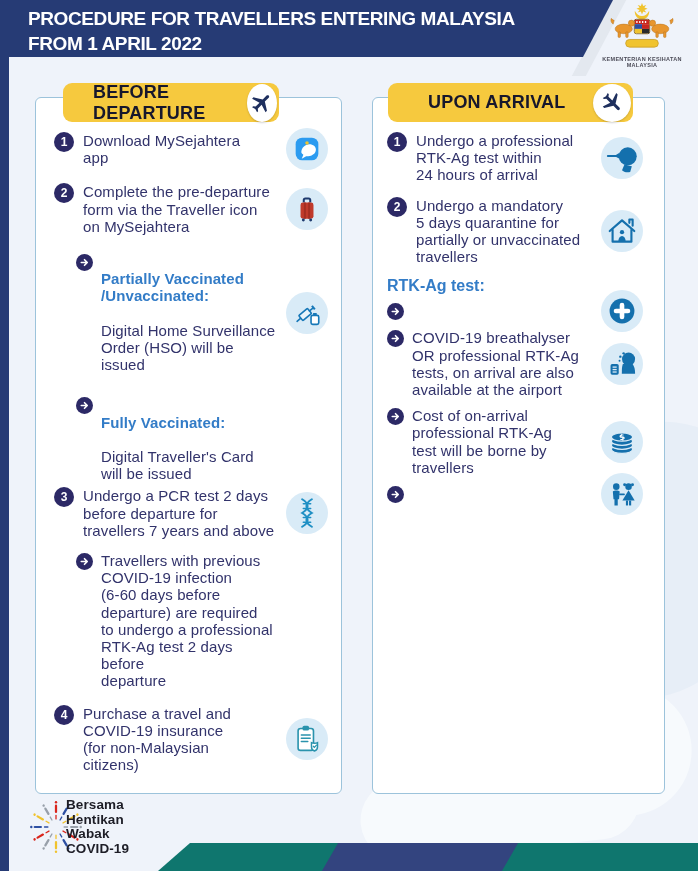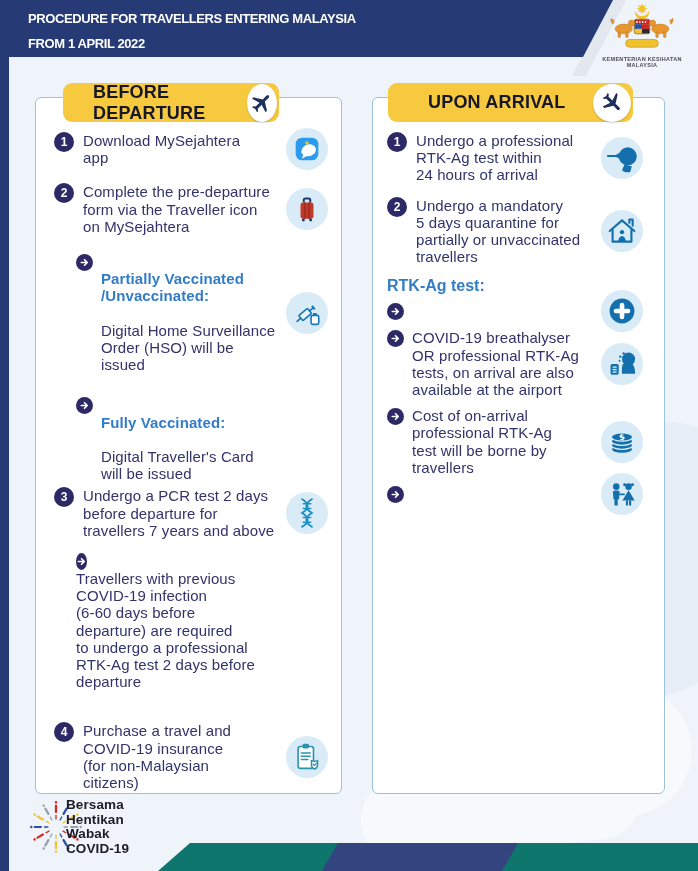--- a/index.html
+++ b/index.html
@@ -12,21 +12,21 @@
   .bg-blob.b1{right:-60px;top:420px;width:210px;height:280px;background:#e7eef7;border-radius:110px;transform:rotate(18deg);}
   .bg-blob.b2{right:6px;top:690px;width:180px;height:130px;background:#f7fafd;border-radius:70px;transform:rotate(-10deg);}
   .bg-blob.b3{left:360px;top:770px;width:280px;height:80px;background:#f7fafd;border-radius:45px;transform:rotate(-6deg);}
   .left-strip{position:absolute;left:0;top:0;width:9px;height:871px;background:#263b75;z-index:6;}
 
   
   .header-bar{position:absolute;left:0;top:0;width:625px;height:57px;background:#263b75;
     clip-path:polygon(0 0,613px 0,583px 57px,0 57px);z-index:4;}
   .header-band{position:absolute;left:592px;top:0;width:14px;height:76px;background:#e3e8ef;transform:skewX(-28deg);z-index:3;}
   .page-title{position:absolute;left:28px;top:6px;z-index:7;color:#ffffff;font-weight:bold;
-    font-size:13px;line-height:25px;letter-spacing:-0.4px;white-space:pre-line;}
+    font-size:19px;line-height:25px;letter-spacing:-0.4px;white-space:pre-line;}
   .crest-wrap{position:absolute;right:6px;top:3px;width:100px;text-align:center;z-index:7;}
   .ministry{font-size:5.5px;font-weight:bold;color:#4c4c58;letter-spacing:.3px;margin-top:1px;}
 
   
   .card{position:absolute;top:97px;background:#ffffff;border:1.5px solid #9cc3db;border-radius:6px;z-index:2;box-sizing:border-box;}
   .card.left-col{left:35px;width:307px;height:697px;}
   .card.right-col{left:372px;width:293px;height:697px;}
   .card-inner{position:relative;padding:34px 0 0 18px;}
   .right-col .card-inner{padding-left:14px;}
 
@@ -46,21 +46,21 @@
   .itext{font-size:15px;line-height:17.2px;color:#32336b;letter-spacing:.1px;white-space:pre-line;}
   .lead{display:block;color:#337cc7;font-weight:bold;white-space:pre-line;}
   .sub{margin-left:22px;}
   .sechead{color:#337cc7;font-weight:bold;font-size:16px;margin-bottom:7px;}
   .row-icon{position:absolute;top:50%;transform:translateY(-50%);}
   .left-col .row-icon{right:13px;}
   .right-col .row-icon{right:21px;}
   .icircle{width:42px;height:42px;border-radius:50%;background:#d9ebf7;display:flex;align-items:center;justify-content:center;}
   .mb5{margin-bottom:5px;}  .mb9{margin-bottom:9px;}
   .mb12{margin-bottom:12px;}.mb13{margin-bottom:13px;}
-  .mb15{margin-bottom:32px;flex-direction:column;}.mb17{margin-bottom:17px;}.mb18{margin-bottom:18px;}.mb23{margin-bottom:23px;}
+  .mb15{margin-bottom:15px;}.mb17{margin-bottom:17px;}.mb18{margin-bottom:18px;}.mb23{margin-bottom:23px;}
 
   
   .burst{position:absolute;left:28px;top:799px;z-index:2;}
   .campaign{position:absolute;left:66px;top:798px;z-index:2;font-size:13.5px;font-weight:bold;color:#1d1d26;
     line-height:14.5px;white-space:pre-line;letter-spacing:.1px;}
   .banner{position:absolute;left:0;top:843px;width:698px;height:28px;background:#0f766e;z-index:5;
     clip-path:polygon(190px 0,698px 0,698px 28px,158px 28px);
     display:flex;align-items:center;justify-content:flex-start;padding-right:24px;box-sizing:border-box;}
   .banner-sheen{position:absolute;left:330px;top:0;width:180px;height:28px;background:#33447f;transform:skewX(-30deg);}
   .hashtag{color:#ffffff;font-size:17px;font-style:italic;font-weight:bold;letter-spacing:.2px;position:relative;}

